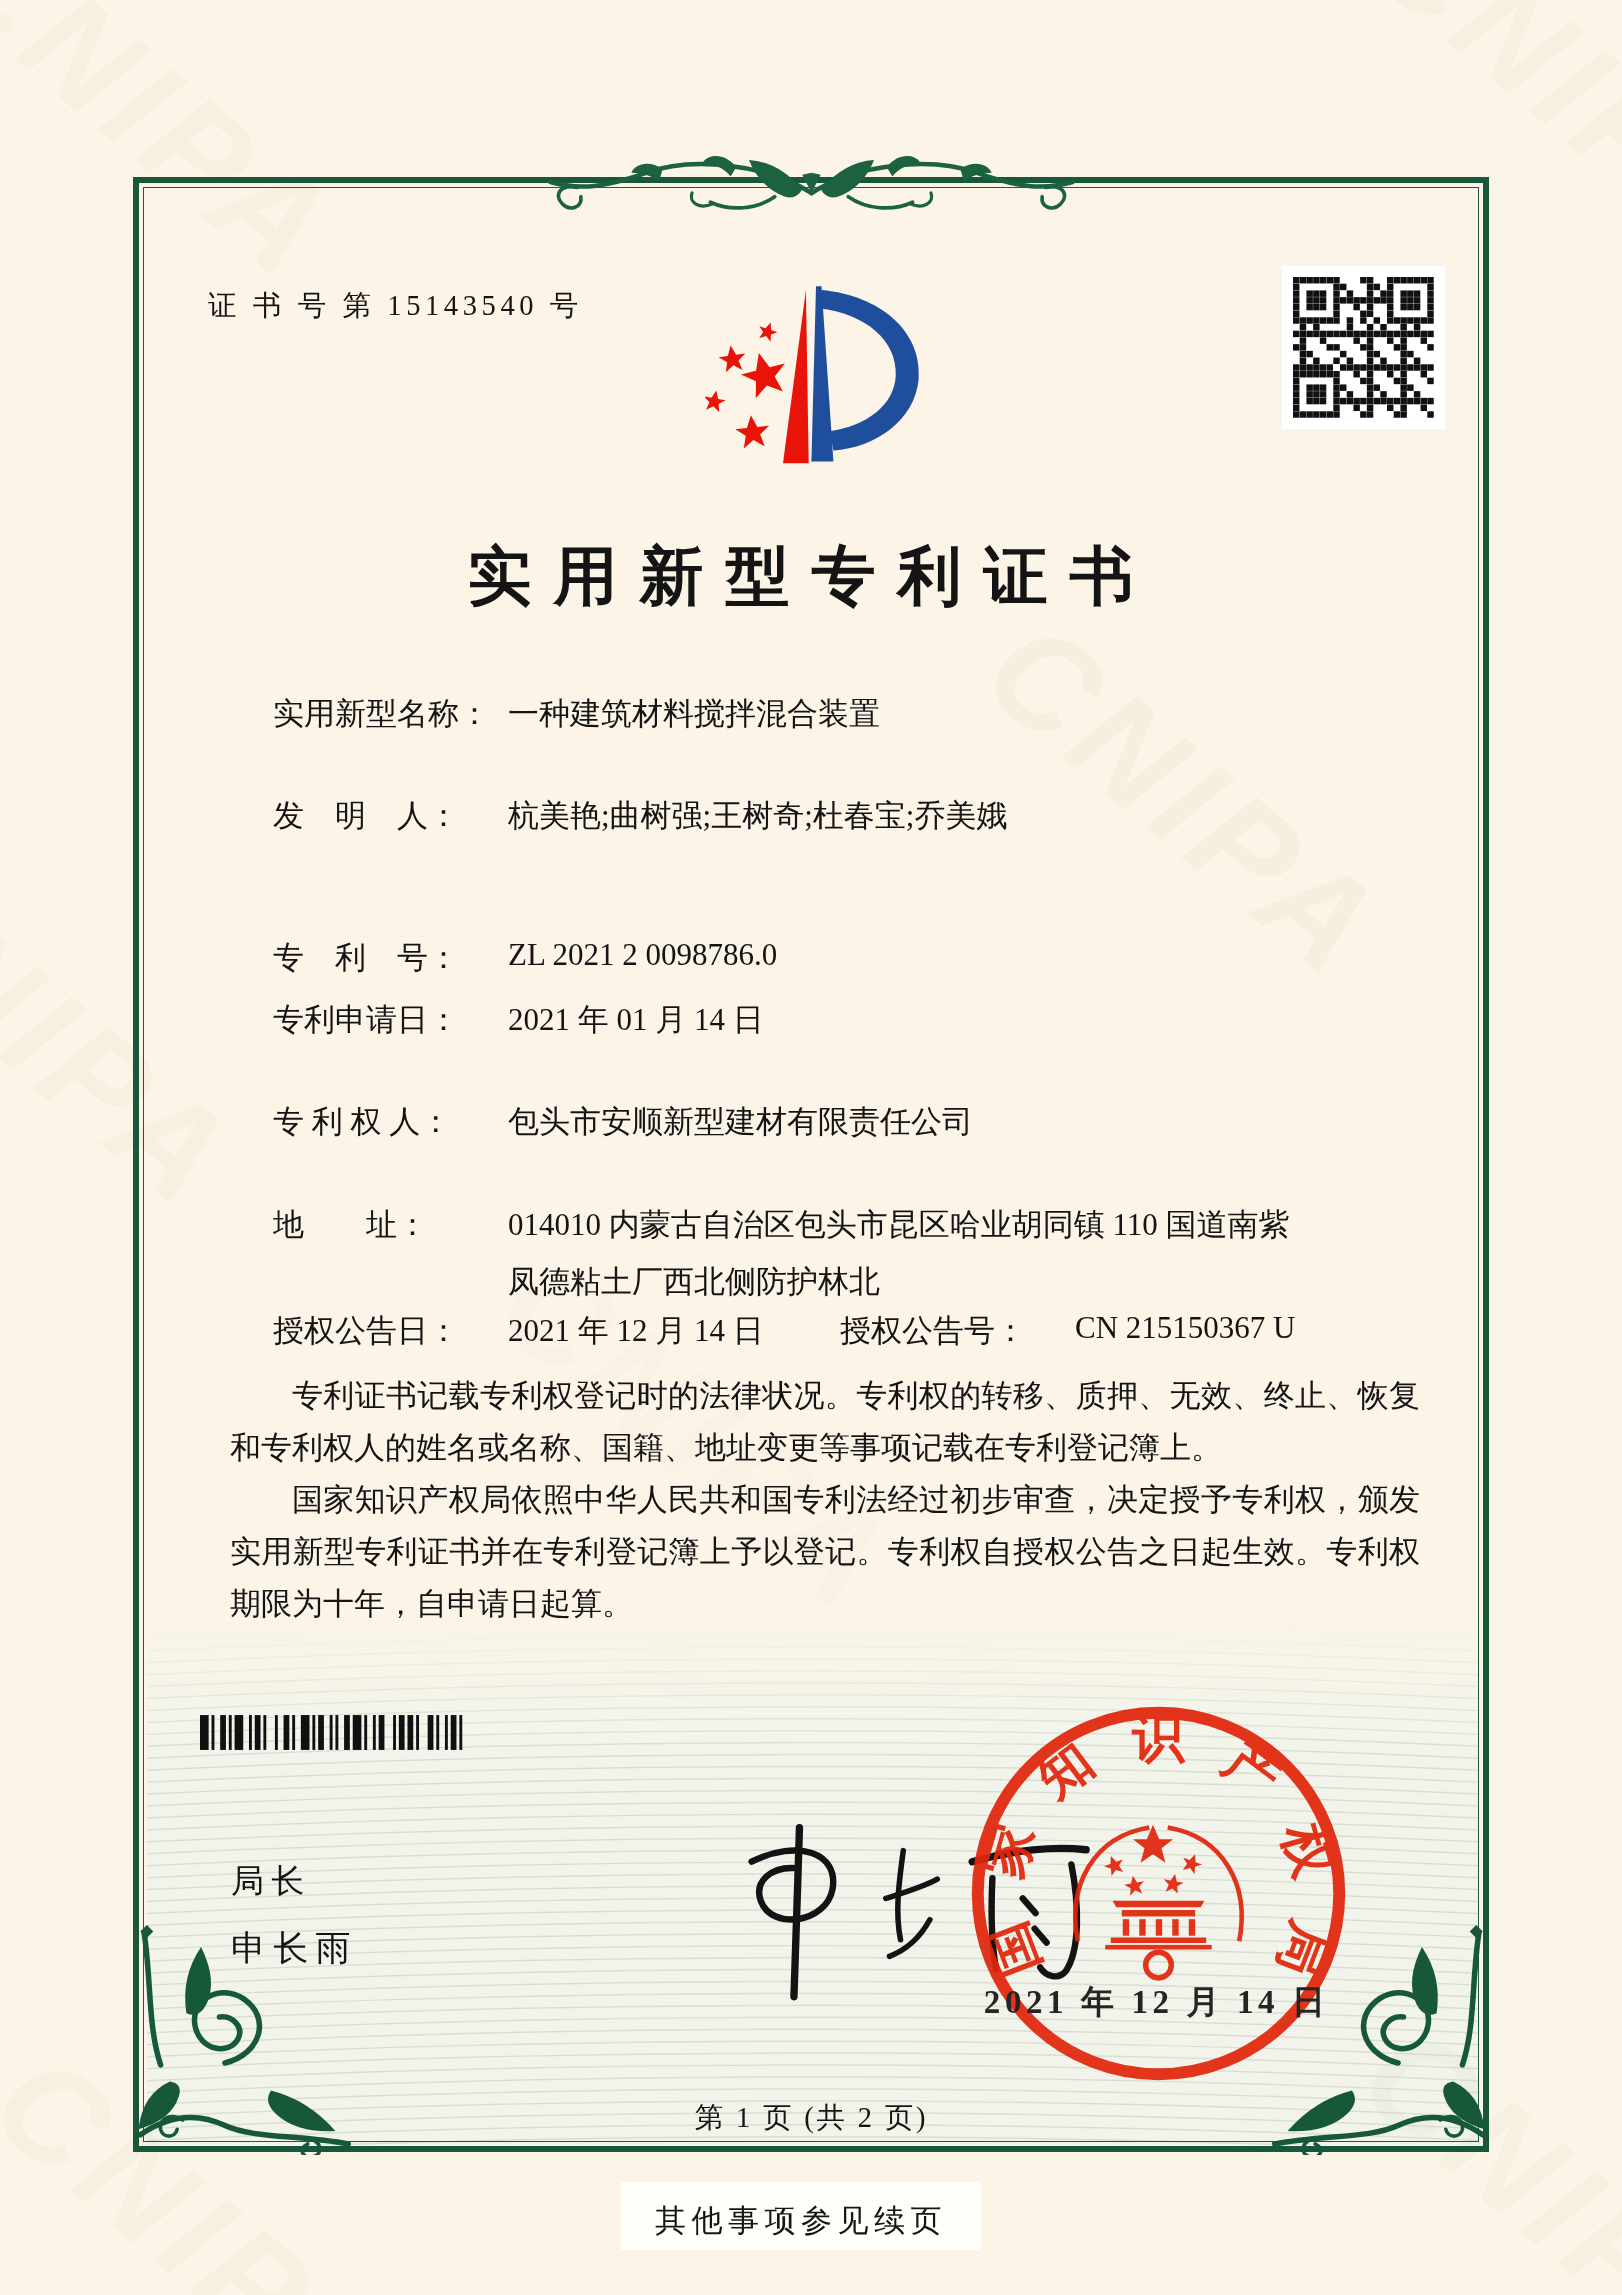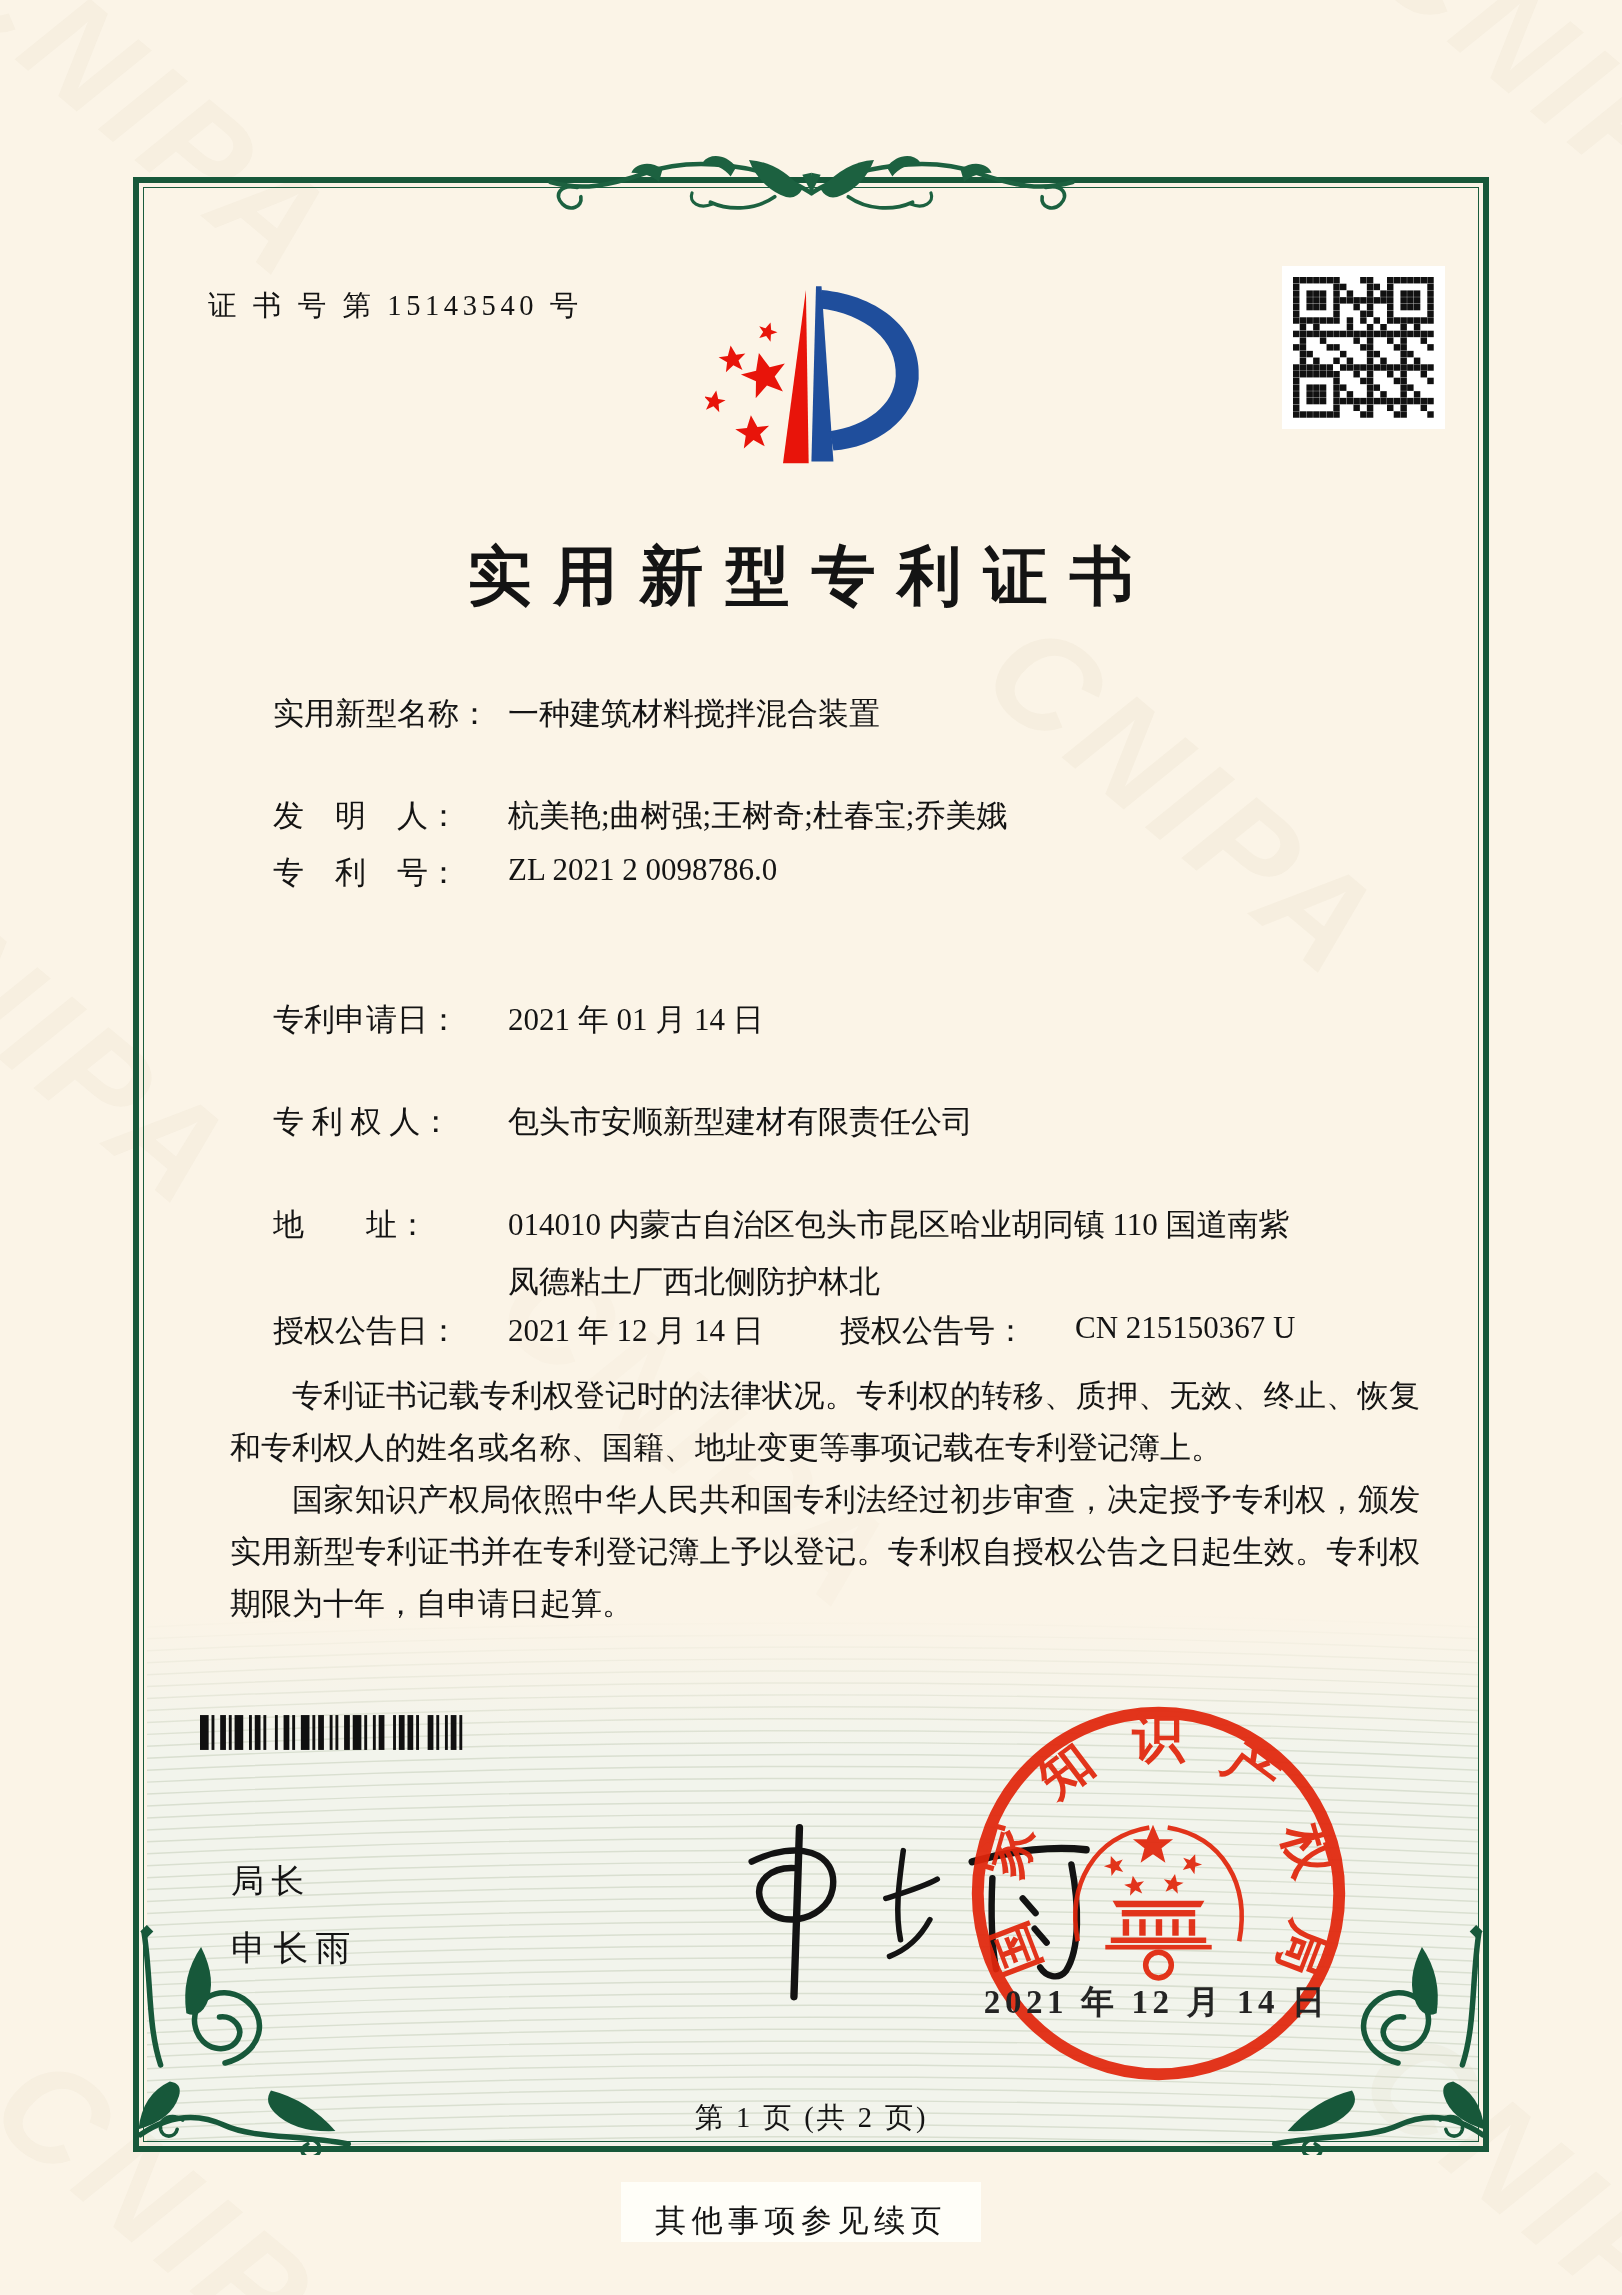--- a/index.html
+++ b/index.html
@@ -30,21 +30,21 @@
   .val{white-space:pre;}
   .val2{line-height:57px;white-space:pre;}
   #legal{left:230px;top:1370px;width:1190px;font-size:31px;line-height:52px;
          text-align:justify;z-index:5;}
   #legal p{margin:0;text-indent:2em;}
   #director-title{left:231px;top:1859px;font-size:33px;letter-spacing:7.3px;
         font-family:"Liberation Sans","DejaVu Sans",sans-serif;font-weight:500;}
   #director-name{left:231px;top:1925px;font-size:35px;letter-spacing:7.3px;
         font-family:"Liberation Sans","DejaVu Sans",sans-serif;font-weight:500;}
   #pagenum{left:0;right:0;top:2099px;text-align:center;font-size:28.5px;letter-spacing:2.8px;z-index:6;white-space:pre;}
-  #contnote{left:621px;top:2182px;width:360px;height:60px;background:#fffef8;
+  #contnote{left:621px;top:2182px;width:360px;height:68px;background:#fffef8;
             text-align:center;line-height:77px;font-size:31px;letter-spacing:5.5px;z-index:5;}
   #qrbox{left:1282px;top:266px;width:163px;height:163px;background:#ffffff;z-index:5;}
   #qrbox svg{position:absolute;left:11px;top:11px;}
   #barcode{left:200px;top:1715px;z-index:5;}
   #logo{left:705px;top:268px;z-index:5;}
   #signature{left:669px;top:1811px;z-index:6;}
   #seal{left:964px;top:1699px;z-index:6;}
 </style>
 </head>
 <body>
@@ -418,21 +418,21 @@
   <div class="abs" id="title">实用新型专利证书</div>
 
   <div class="row" style="top:693px">
     <span class="lab">实用新型名称：</span>
     <span class="val">一种建筑材料搅拌混合装置</span>
   </div>
   <div class="row" style="top:795px">
     <span class="lab">发　明　人：</span>
     <span class="val">杭美艳;曲树强;王树奇;杜春宝;乔美娥</span>
   </div>
-  <div class="row" style="top:852px">
+  <div class="row" style="top:937px">
     <span class="lab">专　利　号：</span>
     <span class="val">ZL 2021 2 0098786.0</span>
   </div>
   <div class="row" style="top:999px">
     <span class="lab">专利申请日：</span>
     <span class="val">2021 年 01 月 14 日</span>
   </div>
   <div class="row" style="top:1101px">
     <span class="lab">专 利 权 人：</span>
     <span class="val">包头市安顺新型建材有限责任公司</span>

